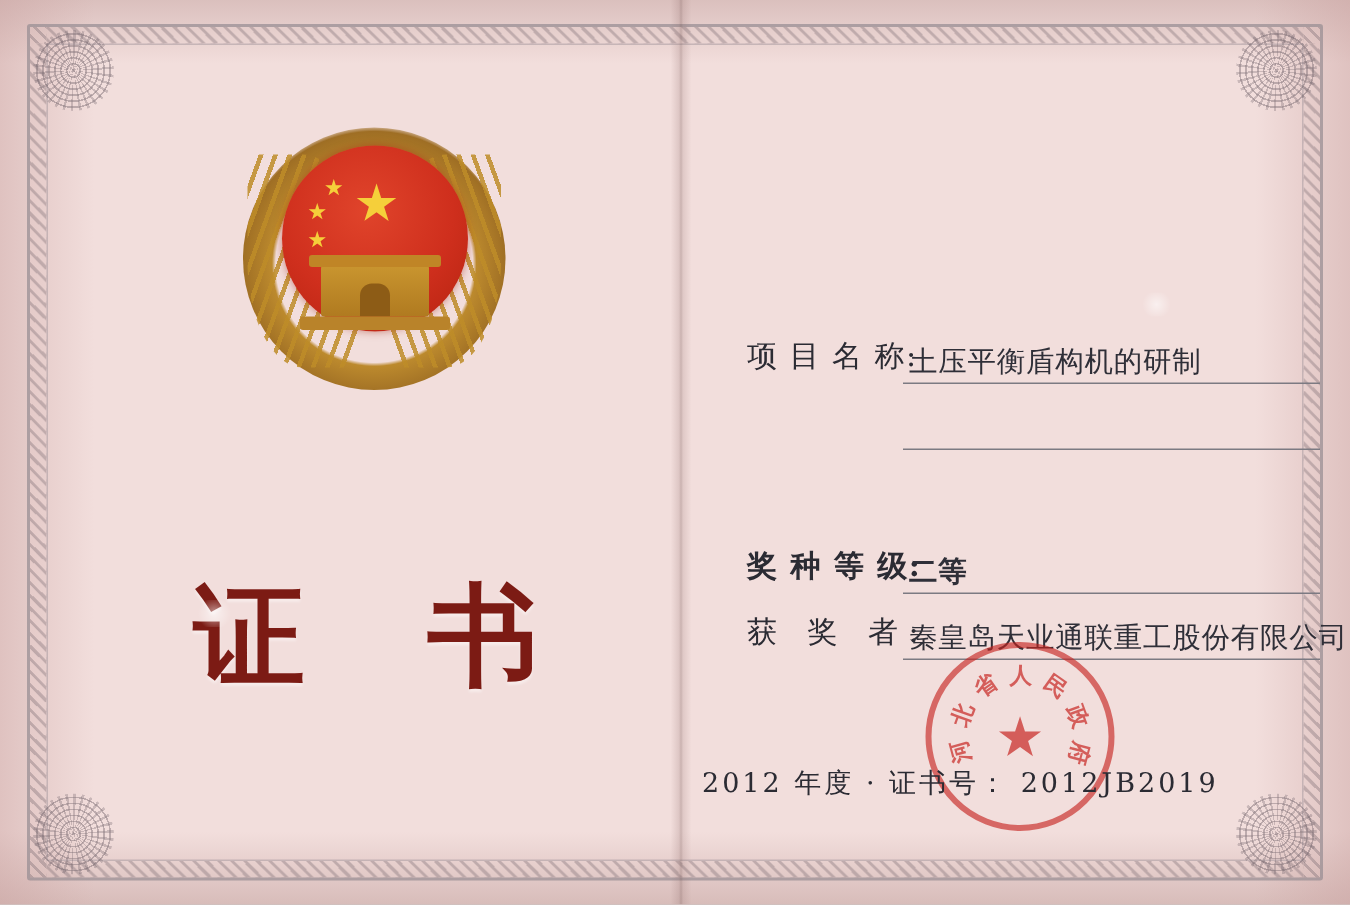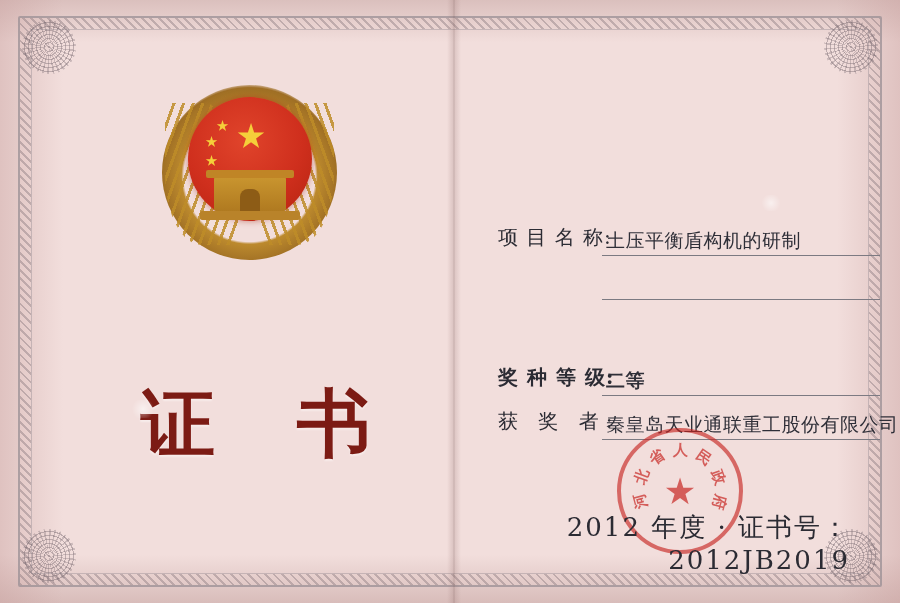--- a/index.html
+++ b/index.html
@@ -187,21 +187,21 @@
     width: 400px;
     text-align: center;
     font-size: 38px;
     letter-spacing: 6px;
     color: #6d1d17;
     font-weight: bold;
     text-shadow: 0 1px 1px rgba(255,255,255,.5);
   }
   .cert-word {
     position: absolute;
-    left: 16px; top: 335px;
+    left: 4px; top: 335px;
     width: 400px;
     text-align: center;
     font-size: 74px;
     letter-spacing: 28px;
     text-indent: 28px;
     color: #7c1b14;
     font-weight: bold;
     text-shadow: 0 2px 2px rgba(255,255,255,.45);
   }
 
@@ -266,22 +266,22 @@
     width: 382px;
     text-align: right;
     font-size: 20px;
     letter-spacing: 3px;
     padding-right: 6px;
   }
   .cert-no-line {
     position: absolute;
     left: 6px; top: 470px;
     width: 382px;
-    text-align: right;
-    font-size: 26px;
+    text-align: left;
+    font-size: 18px;
     letter-spacing: 2px;
     padding-right: 6px;
   }
 
   
   .seal {
     position: absolute;
     left: 155px; top: 388px;
     width: 118px; height: 118px;
     border-radius: 50%;

